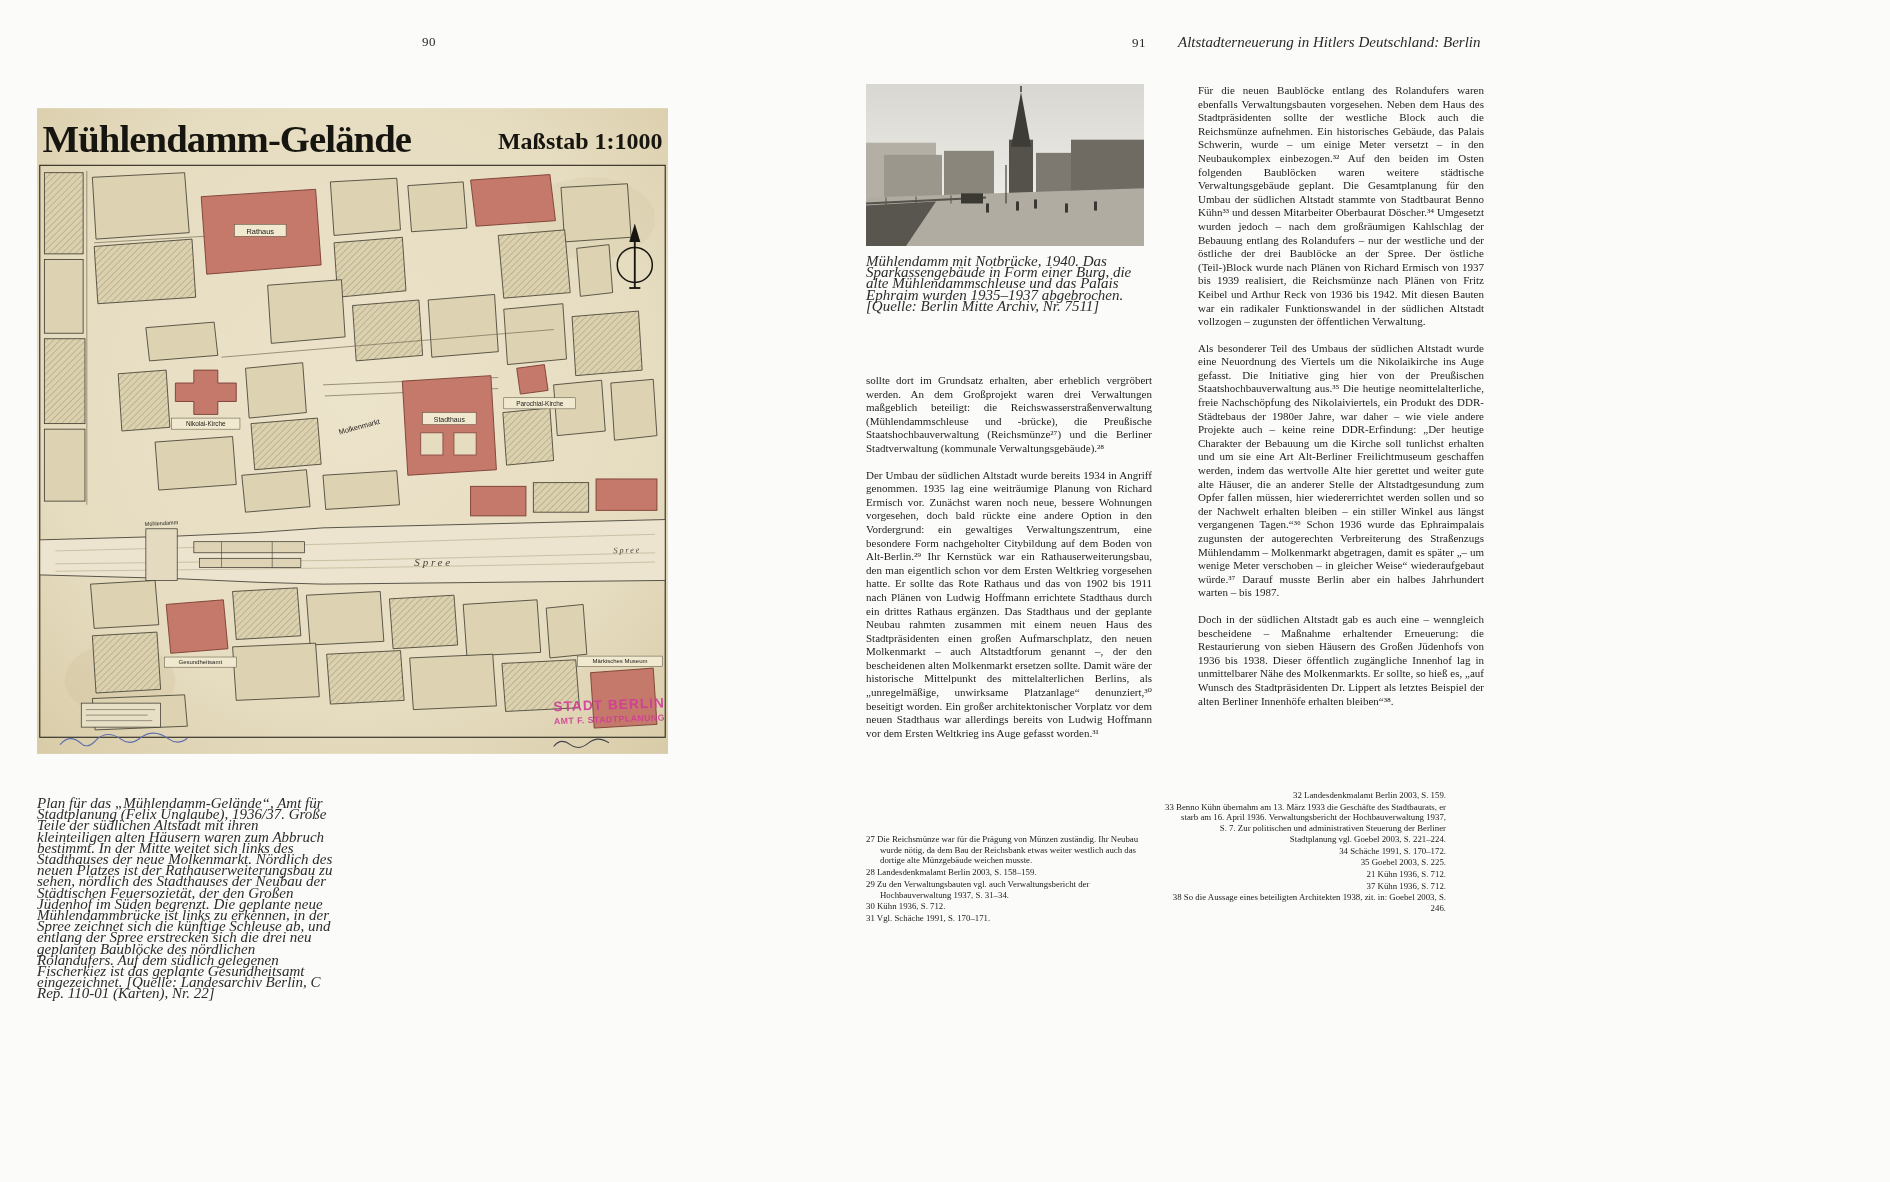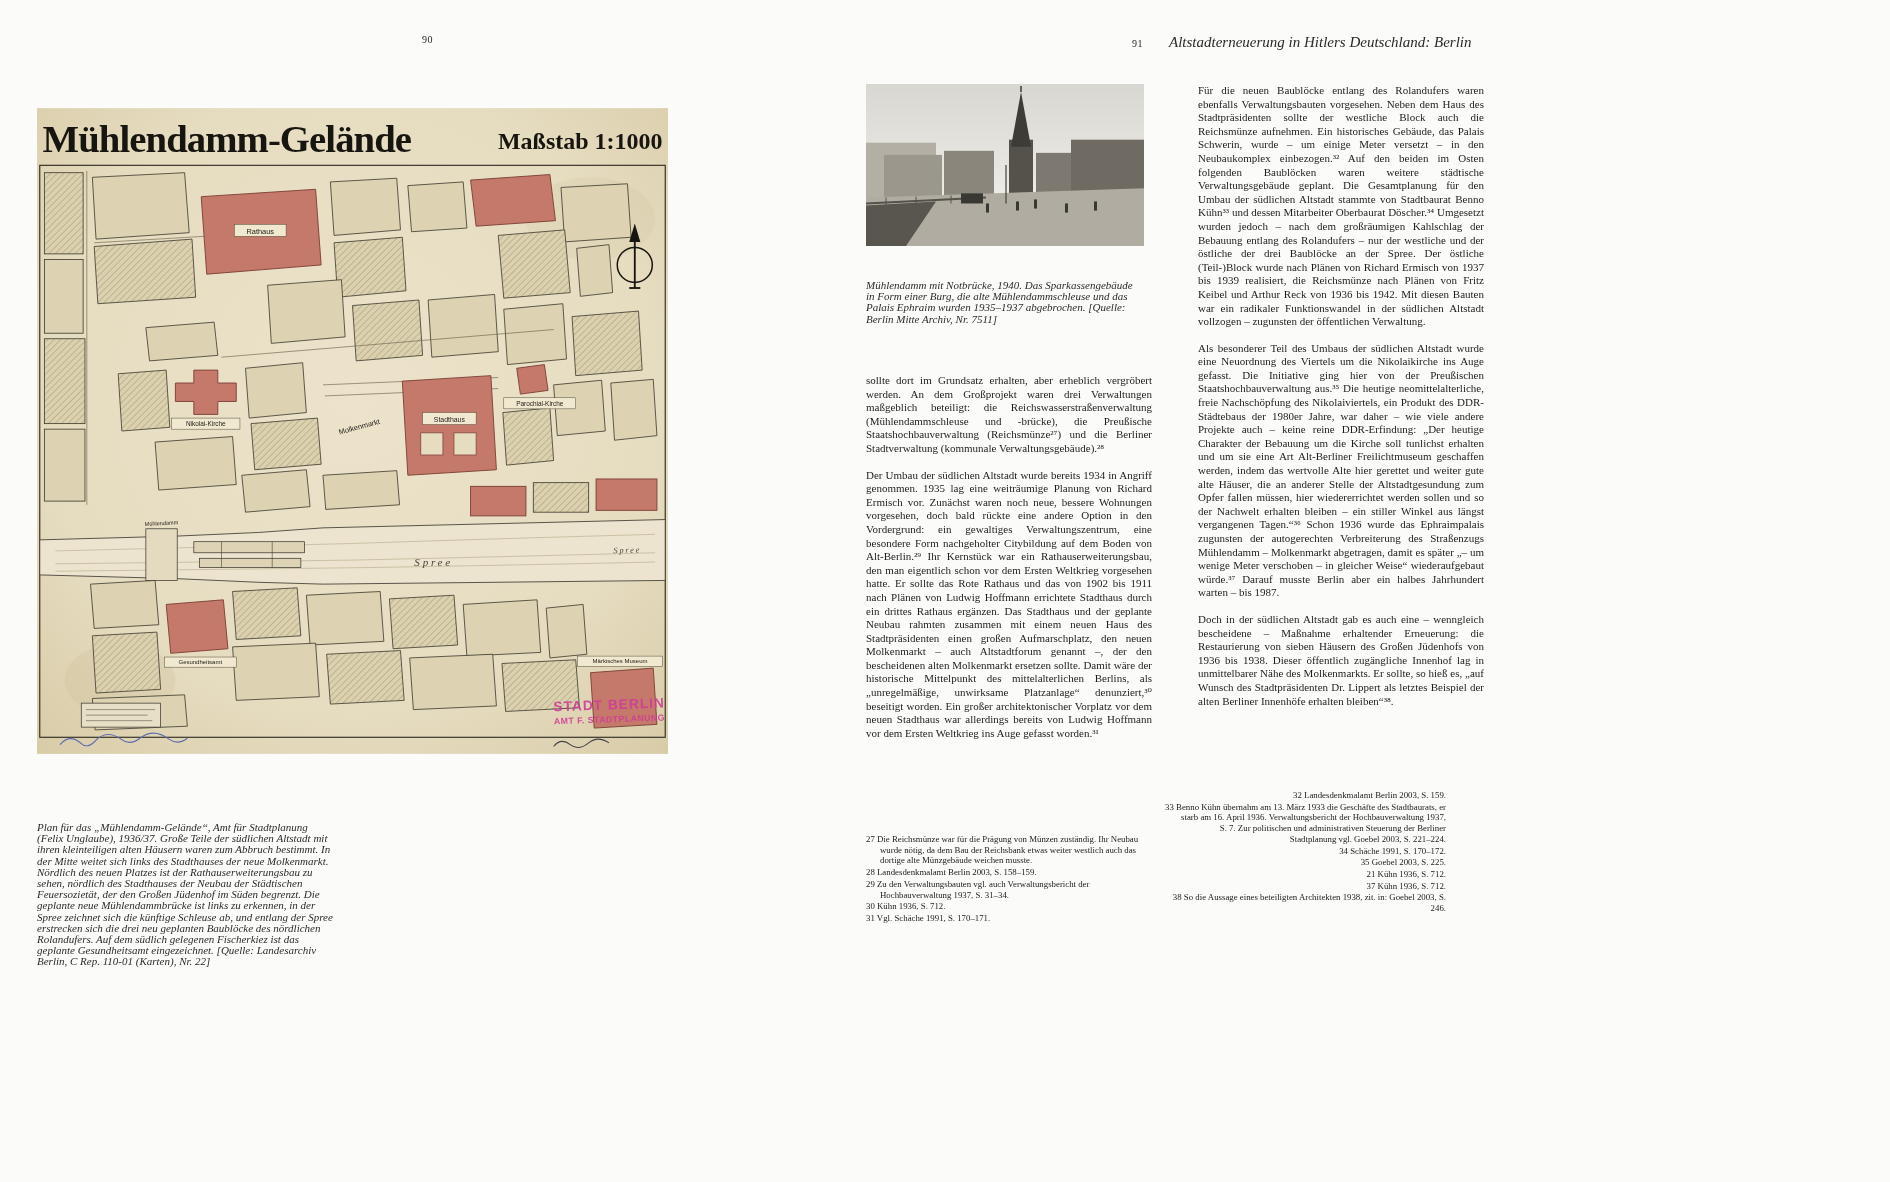--- a/index.html
+++ b/index.html
@@ -5,33 +5,33 @@
   html,body{margin:0;padding:0;}
   body{
     width:1890px;height:1182px;
     background:#fbfbf9;
     font-family:"Liberation Serif","DejaVu Serif",serif;
     color:#1e1d1a;
     overflow:hidden;
   }
   .spread{position:relative;width:1890px;height:1182px;}
 
-  .pagenum{font-size:10px;letter-spacing:.5px;color:#2a2926;}
+  .pagenum{font-size:13px;letter-spacing:.5px;color:#2a2926;}
   .pagenum-left{position:absolute;left:422px;top:34px;}
   .head-right{position:absolute;left:1132px;top:33px;white-space:nowrap;}
-  .head-right .pagenum{margin-right:22px;}
+  .head-right .pagenum{margin-right:28px;}
   .running-head{font-style:italic;font-size:15px;color:#2a2926;}
 
   
   .map-plate{position:absolute;left:37px;top:80px;width:631px;height:702px;text-align:center;}
   .map-plate svg{display:block;width:100%;height:100%;}
 
   .caption{
-    font-style:italic;font-size:11px;line-height:11.2px;
-    color:#2c2b28;text-align:left;margin-top:24px;
+    font-style:italic;font-size:15px;line-height:11.2px;
+    color:#2c2b28;text-align:left;
   }
   .map-caption{position:absolute;left:37px;top:798px;width:296px;}
   .photo{position:absolute;left:866px;top:84px;width:278px;height:162px;}
   .photo svg{display:block;width:100%;height:100%;}
   .photo-caption{position:absolute;left:866px;top:256px;width:278px;}
 
   .col{
     position:absolute;width:286px;
     font-size:11px;line-height:13.6px;text-align:justify;
     hyphens:auto;overflow:hidden;

